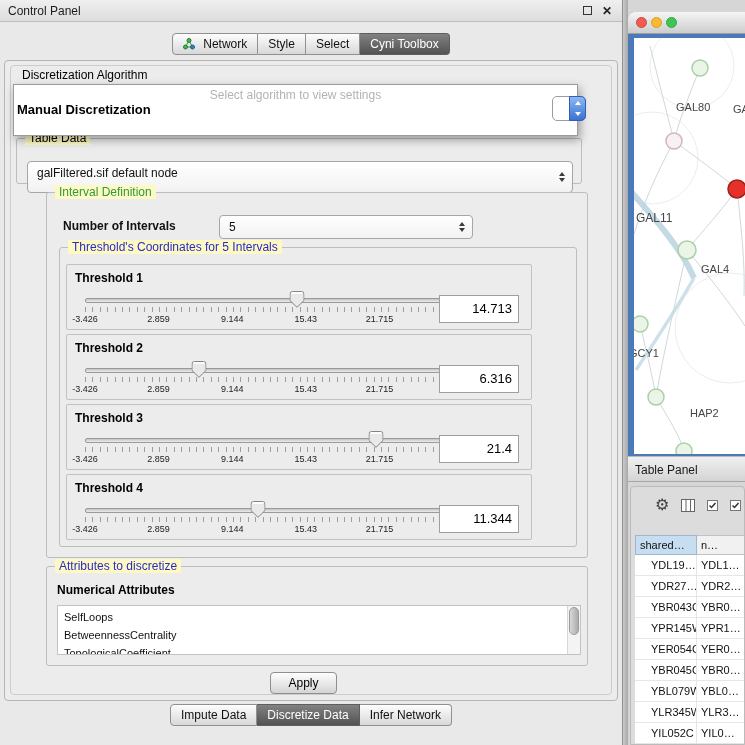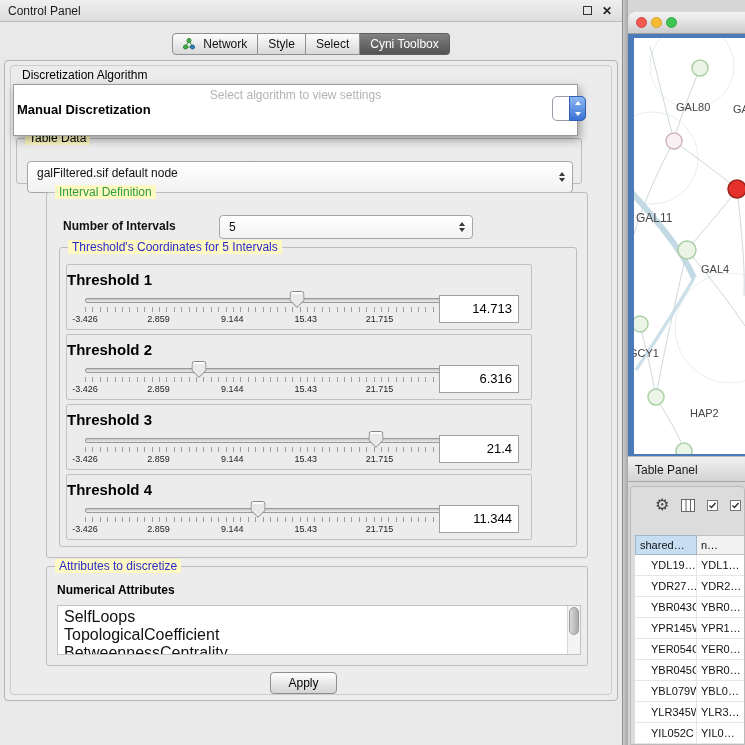--- a/index.html
+++ b/index.html
@@ -48,33 +48,33 @@
   
   .combo{position:absolute;background:linear-gradient(#ffffff,#f2f2f2);border:1px solid #a6a6a6;border-radius:4px;}
   .combo-text{position:absolute;left:9px;top:0;line-height:22px;font-size:12px;color:#111;white-space:nowrap;}
   .spinner{position:absolute;right:7px;top:50%;transform:translateY(-50%);display:flex;flex-direction:column;gap:2px;}
   .spinner i{width:0;height:0;border-left:3.5px solid transparent;border-right:3.5px solid transparent;}
   .spin-up{border-bottom:4px solid #3a3a3a;}
   .spin-down{border-top:4px solid #3a3a3a;}
 
   
   .tpanel{position:absolute;left:6px;width:466px;height:66px;border:1px solid #c2c2c2;border-radius:2px;background:#ececec;}
-  .tp-label{position:absolute;left:0;top:6px;font-weight:bold;font-size:15px;color:#000;}
+  .tp-label{position:absolute;left:8px;top:6px;font-weight:bold;font-size:12px;color:#000;}
   .slider{position:absolute;left:18px;top:26px;width:368px;height:36px;}
   .track{position:absolute;left:0;top:7px;width:100%;height:5px;background:linear-gradient(#c3c3c3,#ededed);border:1px solid #9a9a9a;border-radius:2px;}
   .thumb{position:absolute;top:0;width:15px;height:17px;transform:translateX(-50%);}
   .ticks{position:absolute;left:0;top:16px;width:100%;height:5px;background-image:repeating-linear-gradient(90deg,#9d9d9d 0 1px,transparent 1px 7.4px);}
   .scale{position:absolute;top:23px;left:0;width:100%;height:11px;font-size:9px;color:#222;}
   .scale span{position:absolute;transform:translateX(-50%);white-space:nowrap;}
   .tvalue{position:absolute;right:12px;top:30px;width:80px;height:28px;background:#fff;border:1px solid #9f9f9f;font-size:13px;line-height:26px;text-align:right;padding-right:6px;color:#000;}
 
   
   .attr-head{position:absolute;left:10px;top:16px;font-weight:bold;font-size:12px;color:#000;}
   .attr-list{position:absolute;left:10px;top:38px;width:524px;height:50px;background:#fff;border:1px solid #c2c2c2;overflow:hidden;padding-top:2px;}
-  .attr-item{font-size:16px;line-height:18px;padding-left:6px;color:#111;white-space:nowrap;}
+  .attr-item{font-size:11px;line-height:18px;padding-left:6px;color:#111;white-space:nowrap;}
   .attr-scroll{position:absolute;right:0;top:0;width:13px;height:100%;background:#f4f4f4;border-left:1px solid #d8d8d8;}
   .attr-thumb{position:absolute;left:1px;top:1px;width:10px;height:28px;background:linear-gradient(90deg,#d9d9d9,#ababab);border:1px solid #9a9a9a;border-radius:6px;}
 
   .apply{position:absolute;left:270px;top:672px;width:67px;height:22px;border:1px solid #8f8f8f;border-radius:4px;background:linear-gradient(#fefefe,#d4d4d4);font-size:12px;text-align:center;line-height:20px;color:#000;}
 
   .mode-tabs{position:absolute;top:704px;left:0;width:100%;display:flex;justify-content:center;}
 
   
   .divider{position:absolute;left:622px;top:0;width:6px;height:745px;background:linear-gradient(90deg,#cbcbcb,#a7a7a7);border-left:1px solid #8f8f8f;}
   .right{position:absolute;left:628px;top:0;width:117px;height:745px;background:#d6d6d6;}
@@ -268,30 +268,41 @@
           <div class="tvalue">11.344</div>
         </div>
       </div>
     </div>
 
     <div class="group" style="left:46px;top:566px;width:542px;height:100px;">
       <span class="group-title gt-blue">Attributes to discretize</span>
       <span class="attr-head">Numerical Attributes</span>
       <div class="attr-list">
         <div class="attr-item">SelfLoops</div>
+        <div class="attr-item">BetweennessCentrality</div>
         <div class="attr-item">TopologicalCoefficient</div>
-        <div class="attr-item">BetweennessCentrality</div>
         <div class="attr-scroll">
             <div class="attr-thumb"></div>
           </div>
       </div>
     </div>
 
     <div class="apply">Apply</div>
 
+    <div class="mode-tabs">
+      <div class="tab">
+          <span>Impute Data</span>
+        </div>
+      <div class="tab sel">
+          <span>Discretize Data</span>
+        </div>
+      <div class="tab">
+          <span>Infer Network</span>
+        </div>
+    </div>
   </div>
 
   <div class="divider"></div>
 
   <div class="right">
 
     <div class="net-window">
       <div class="net-titlebar">
         <div class="light red"></div>
         <div class="light yellow"></div>

